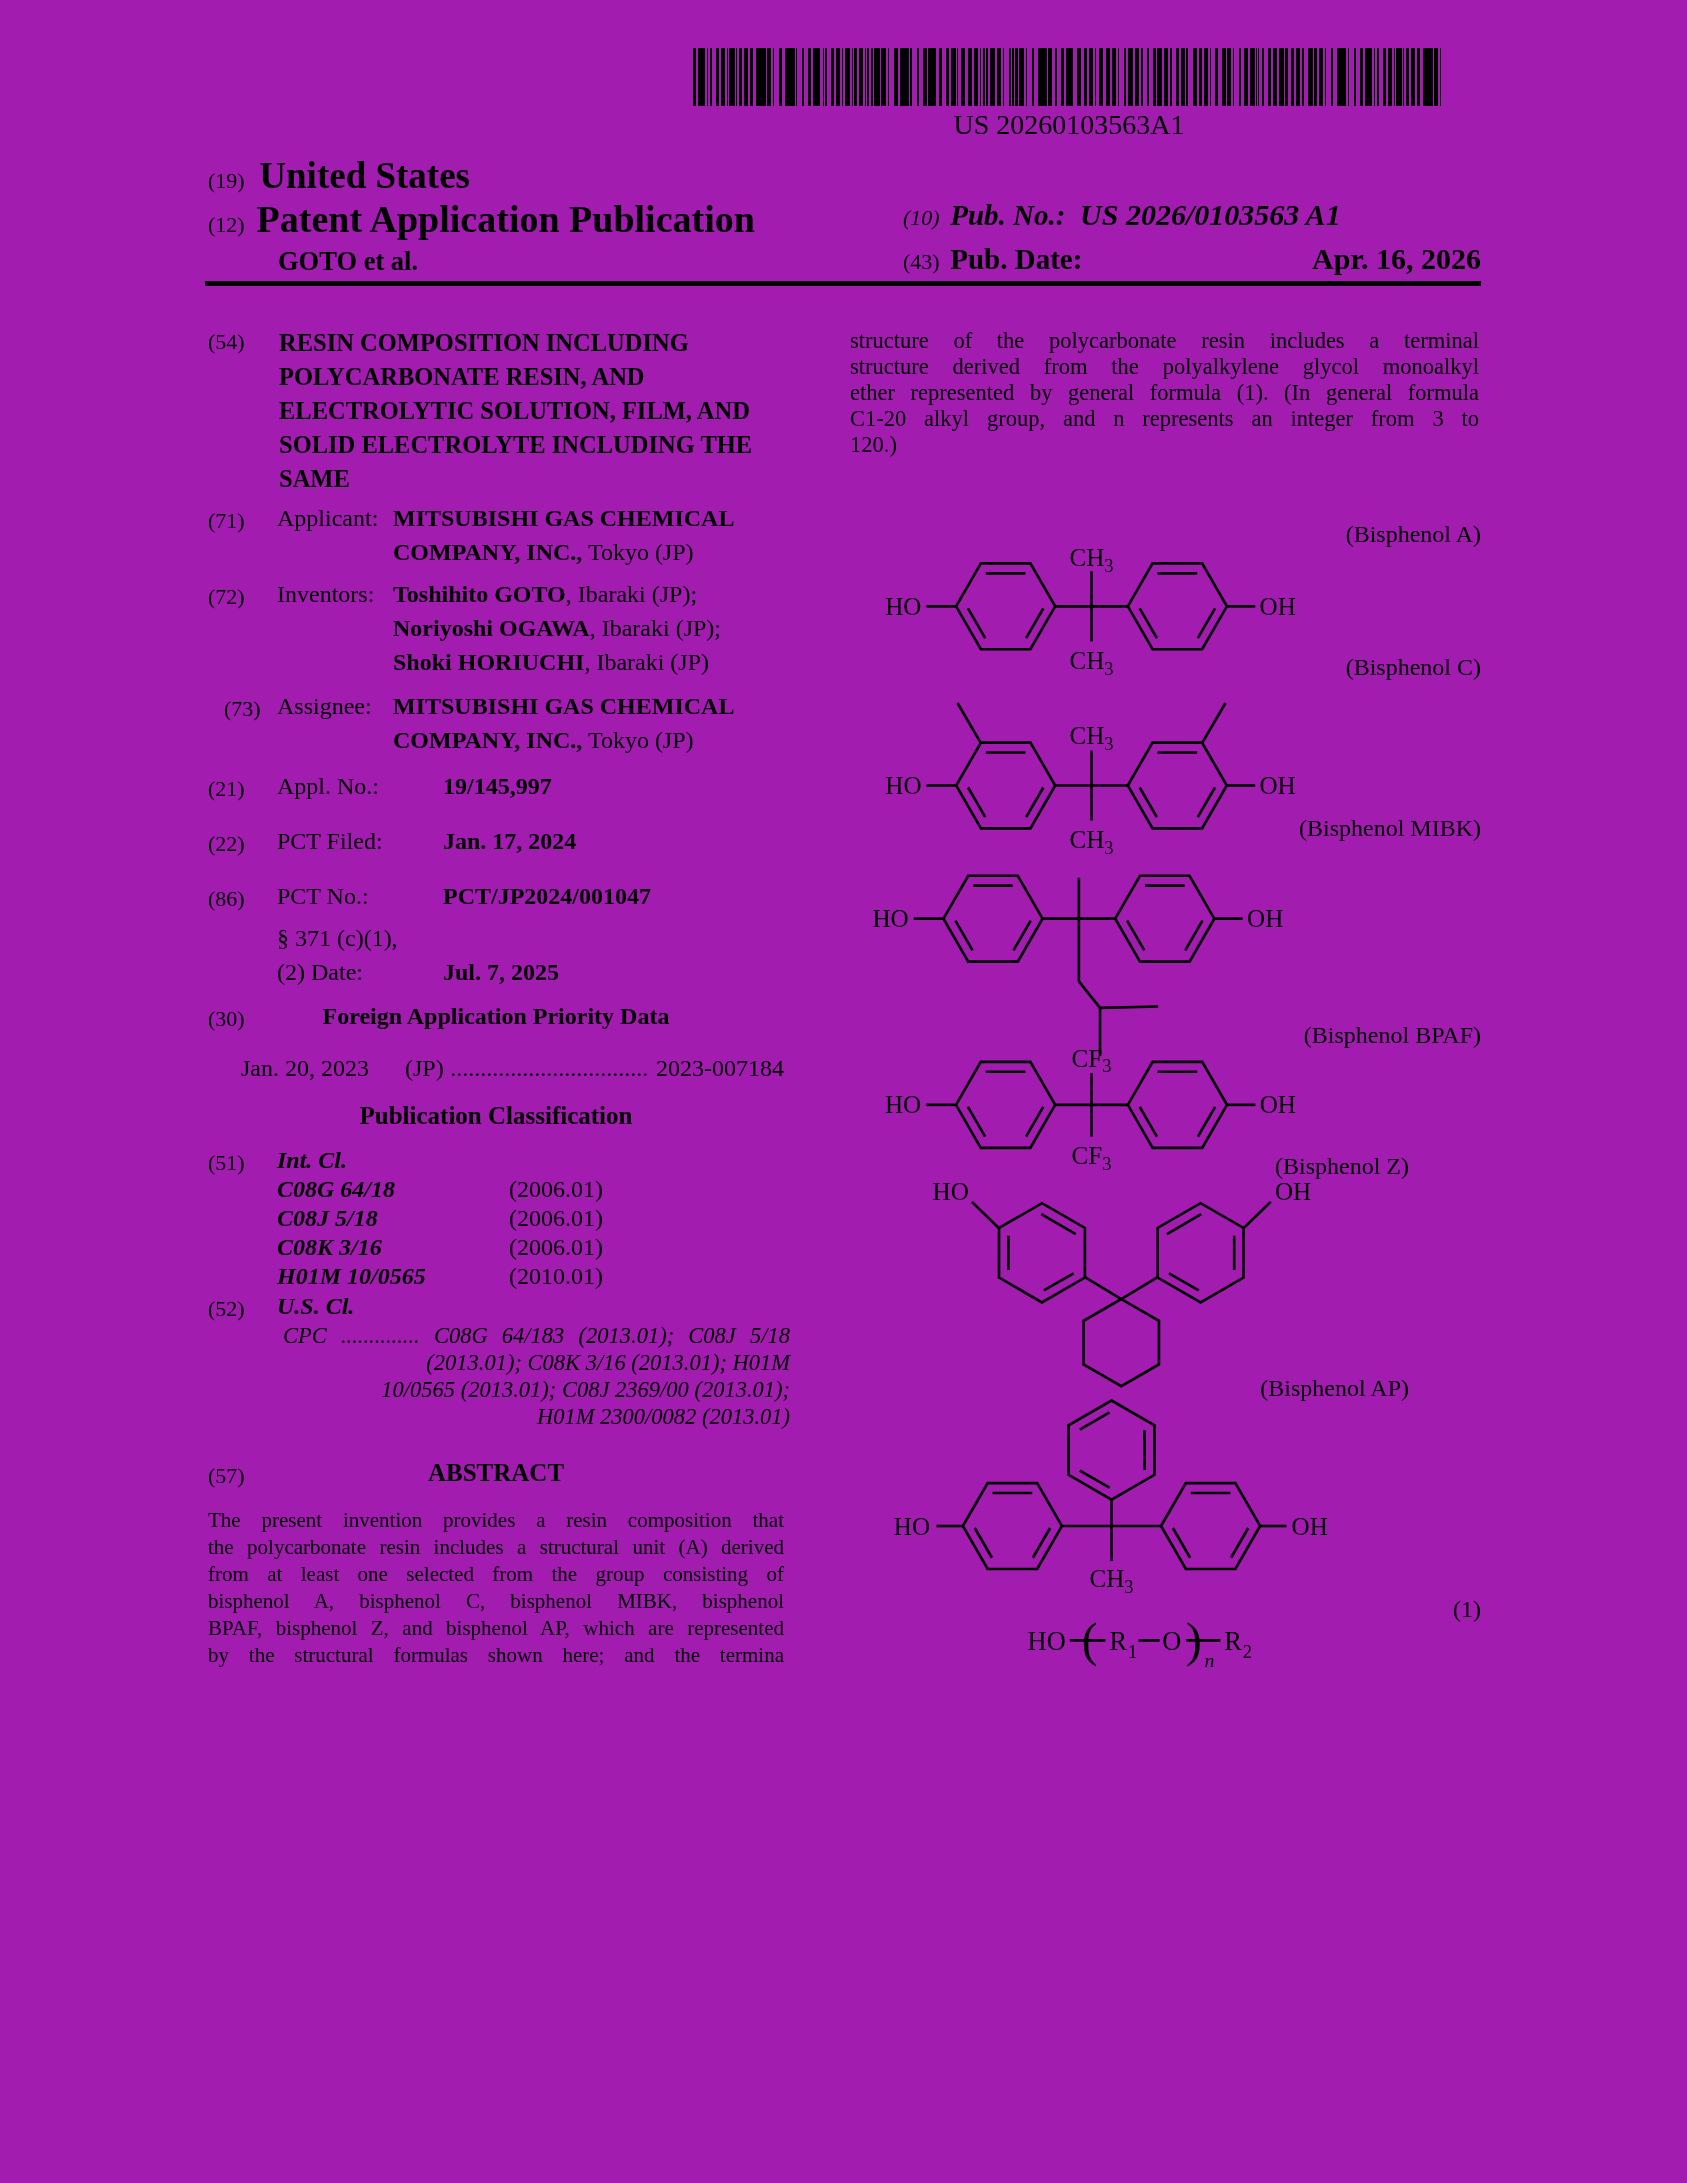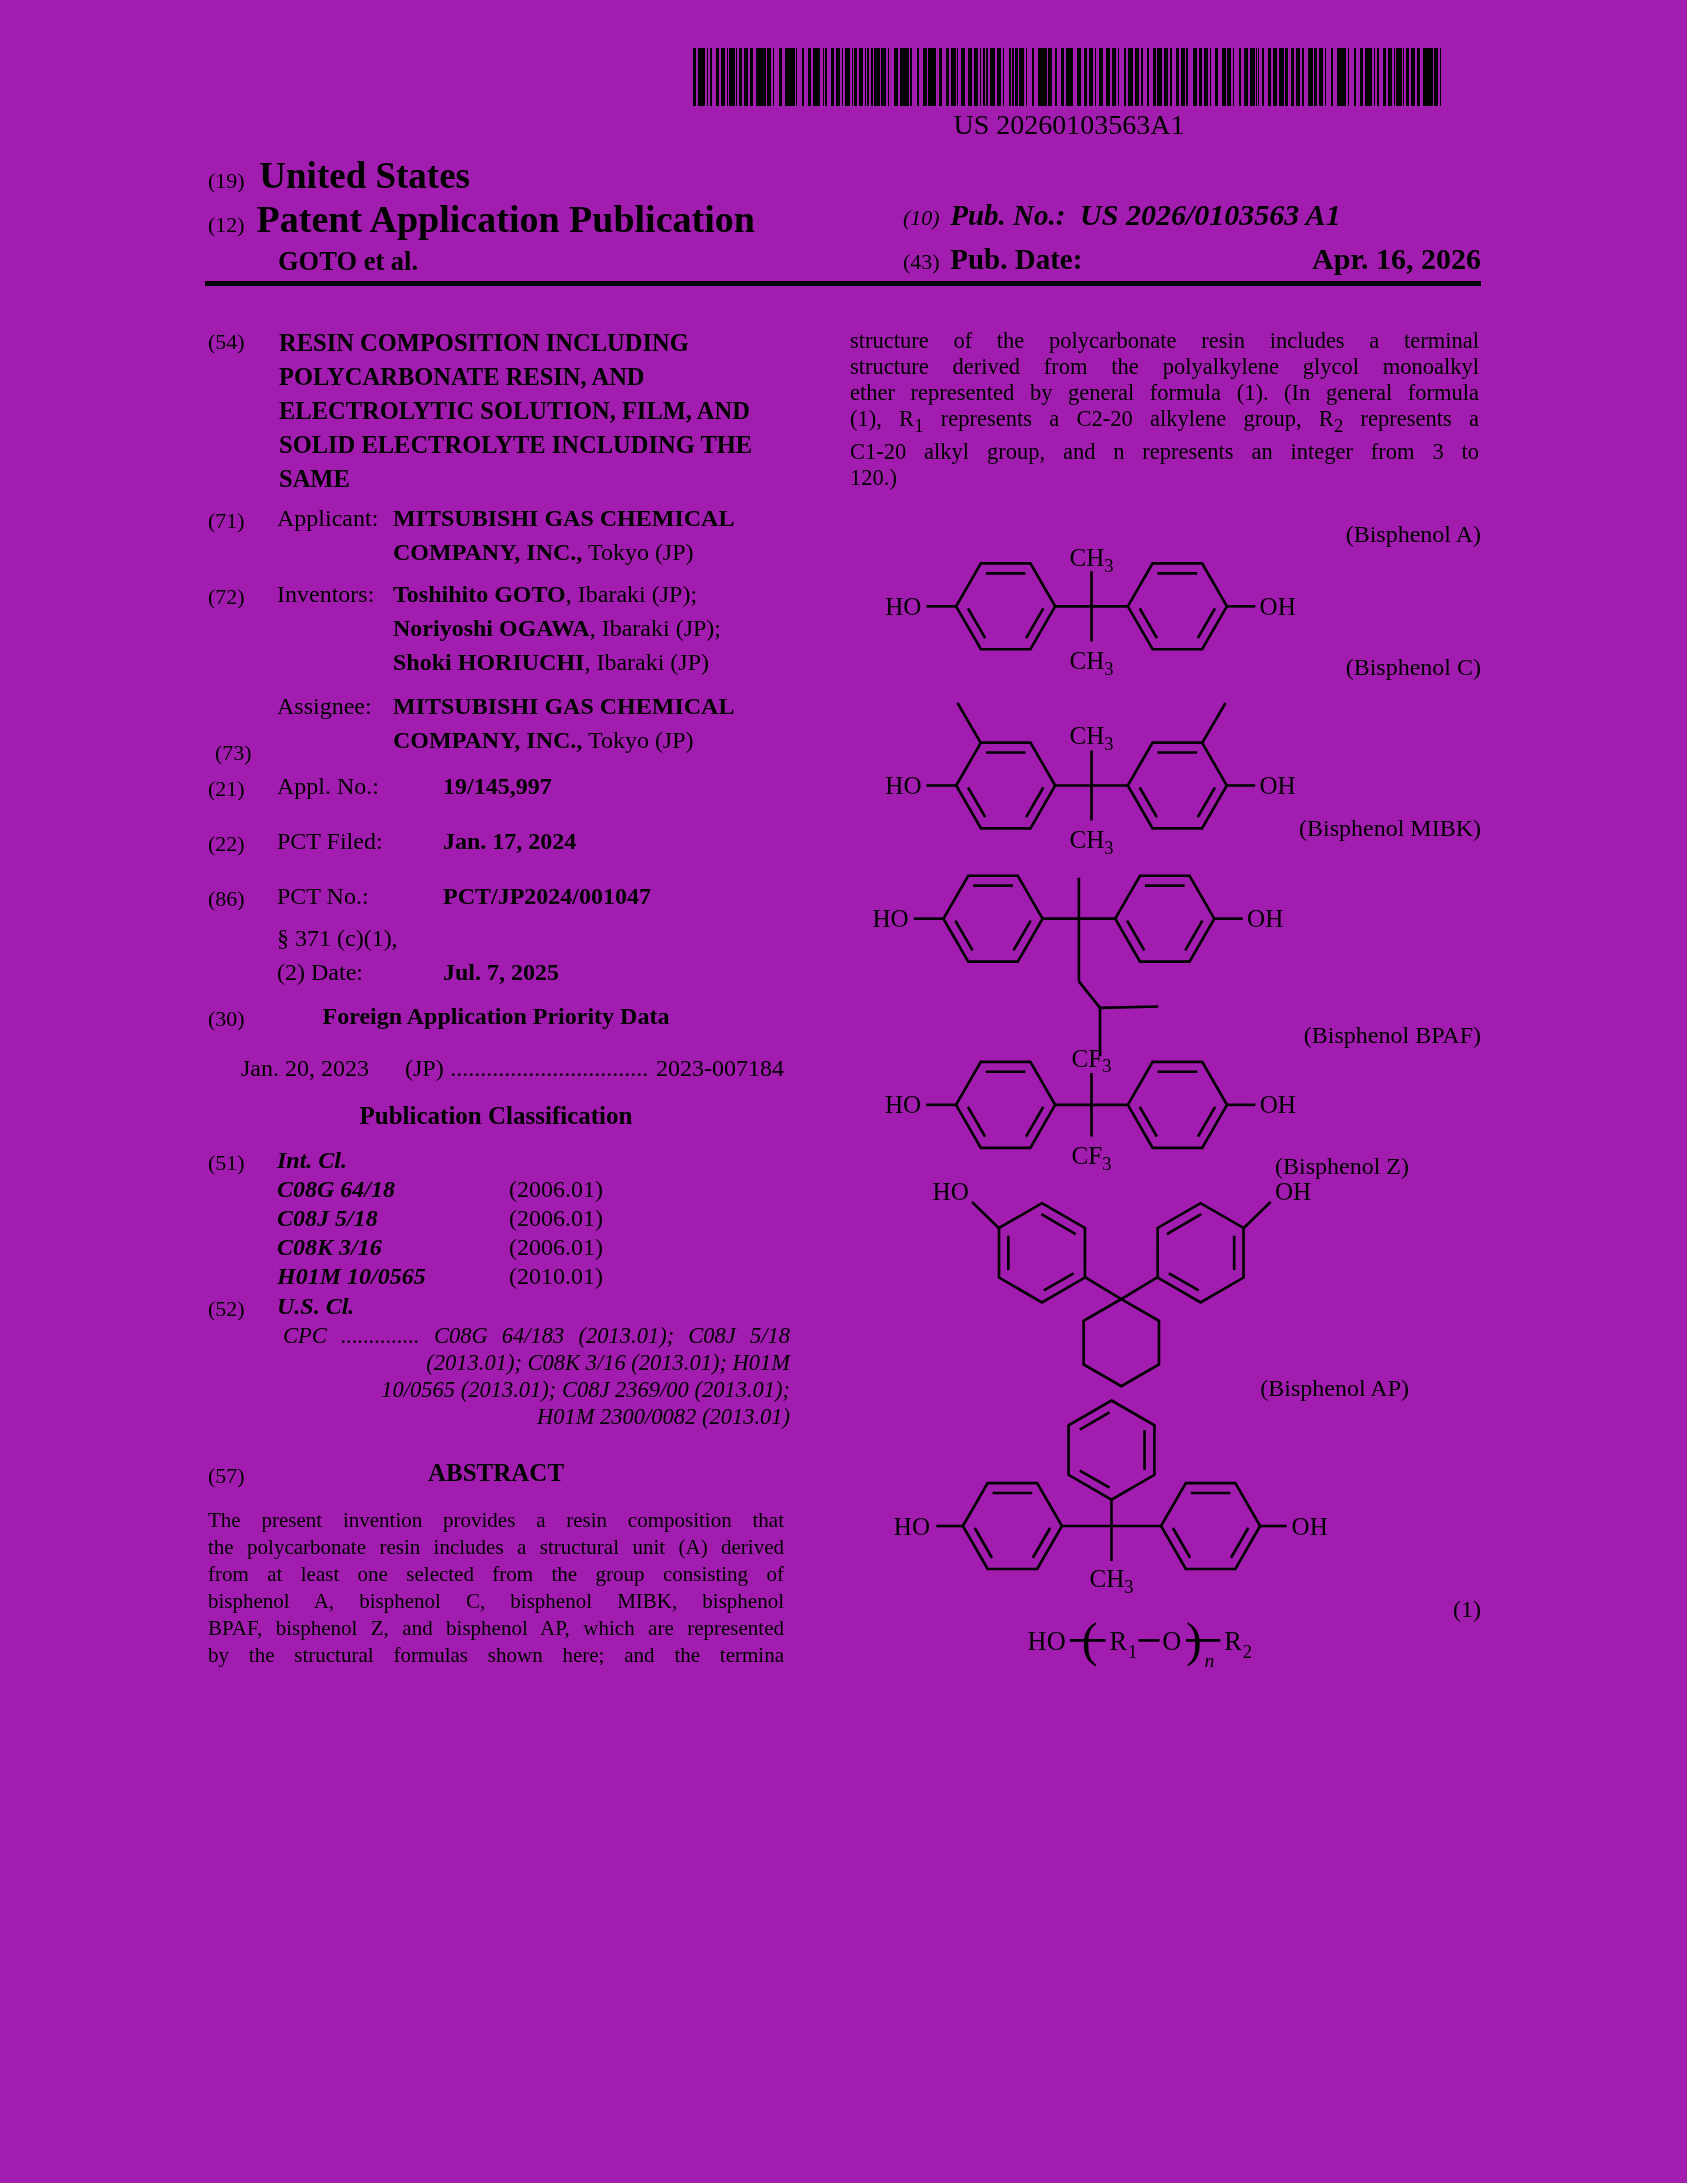--- a/index.html
+++ b/index.html
@@ -85,21 +85,21 @@
     <span class="abs code" style="left:0;top:2.6px;">(72)</span>
     <span class="abs" style="left:69px;">Inventors:</span>
     <div style="margin-left:185px;">
       <div><span class="b">Toshihito GOTO</span><span>, Ibaraki (JP);</span></div>
       <div><span class="b">Noriyoshi OGAWA</span><span>, Ibaraki (JP);</span></div>
       <div><span class="b">Shoki HORIUCHI</span><span>, Ibaraki (JP)</span></div>
     </div>
   </div>
 
   <div class="abs body36" style="left:208px;top:689px;width:576px;">
-    <span class="abs code" style="left:7px;top:2.6px;margin-top:44px;">(73)</span>
+    <span class="abs code" style="left:16px;top:2.6px;">(73)</span>
     <span class="abs" style="left:69px;">Assignee:</span>
     <div style="margin-left:185px;">
       <div class="b">MITSUBISHI GAS CHEMICAL</div>
       <div><span class="b">COMPANY, INC.,</span><span> Tokyo (JP)</span></div>
     </div>
   </div>
 
   <div class="abs body36" style="left:208px;top:769px;width:576px;">
     <span class="abs code" style="left:0;top:2.6px;">(21)</span>
     <span class="abs" style="left:69px;">Appl. No.:</span>
@@ -180,21 +180,20 @@
     <div class="j">from at least one selected from the group consisting of</div>
     <div class="j">bisphenol A, bisphenol C, bisphenol MIBK, bisphenol</div>
     <div class="j">BPAF, bisphenol Z, and bisphenol AP, which are represented</div>
     <div class="j">by the structural formulas shown here; and the termina</div>
   </div>
 
   <div class="abs" style="left:850px;top:328px;width:629px;font-size:22.5px;line-height:26px;">
     <div class="j">structure of the polycarbonate resin includes a terminal</div>
     <div class="j">structure derived from the polyalkylene glycol monoalkyl</div>
     <div class="j">ether represented by general formula (1). (In general formula</div>
-    <div class="j"><span>(1), R</span><sub>1</sub><span> represents a C2-20 alkylene group, R</span><sub>2</sub><span> represents a</span></div>
     <div class="j">C1-20 alkyl group, and n represents an integer from 3 to</div>
     <div>120.)</div>
   </div>
 
   <div class="abs lab" style="left:850px;top:521px;width:631px;">(Bisphenol A)</div>
   <div class="abs lab" style="left:850px;top:654px;width:631px;">(Bisphenol C)</div>
   <div class="abs lab" style="left:850px;top:815px;width:631px;">(Bisphenol MIBK)</div>
   <div class="abs lab" style="left:850px;top:1022px;width:631px;">(Bisphenol BPAF)</div>
   <div class="abs lab" style="left:850px;top:1153px;width:559px;">(Bisphenol Z)</div>
   <div class="abs lab" style="left:850px;top:1375px;width:559px;">(Bisphenol AP)</div>

